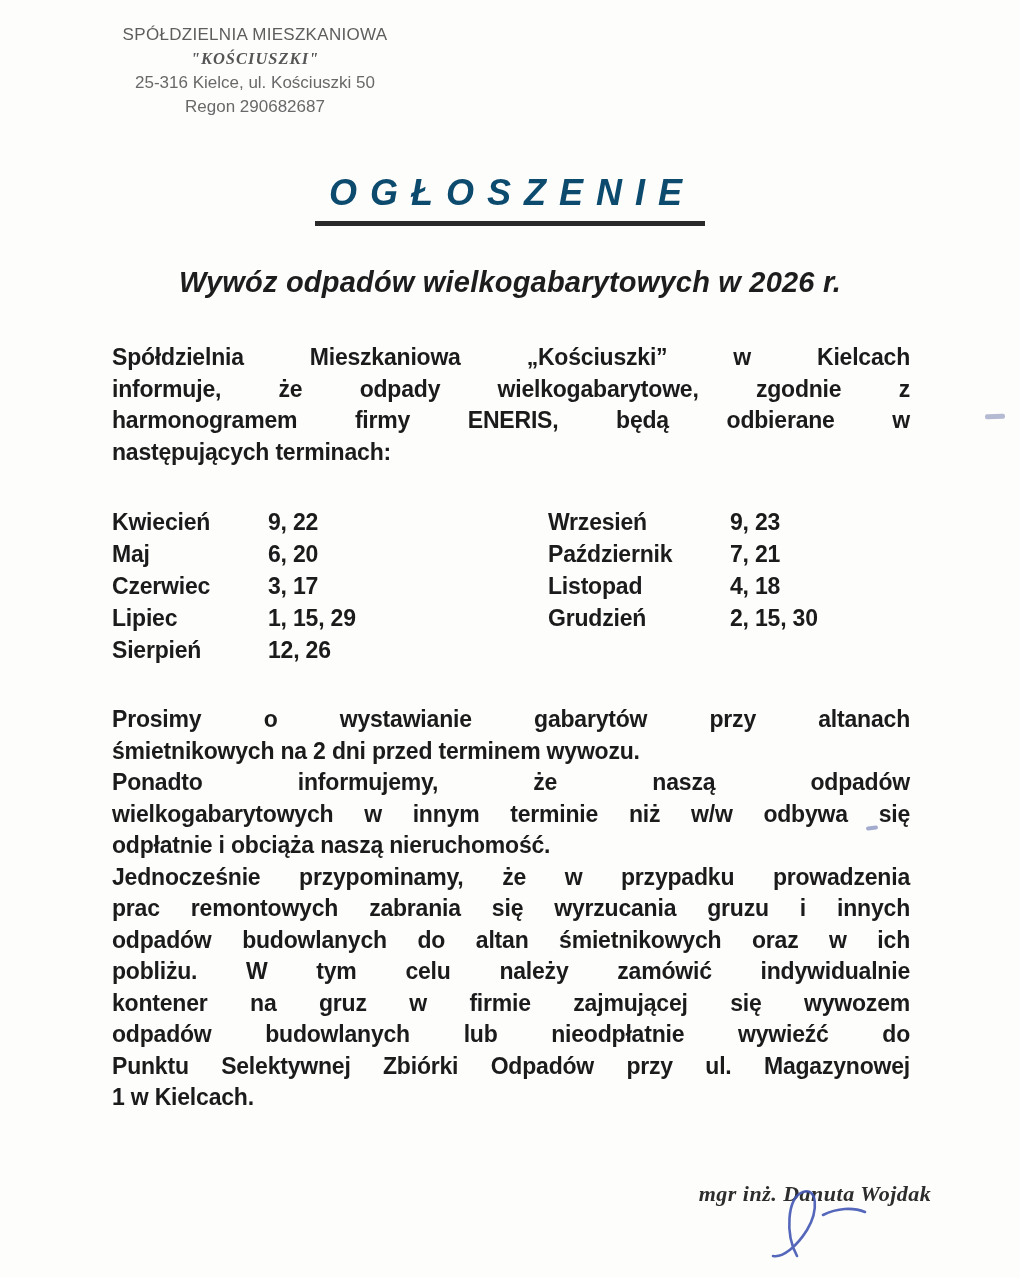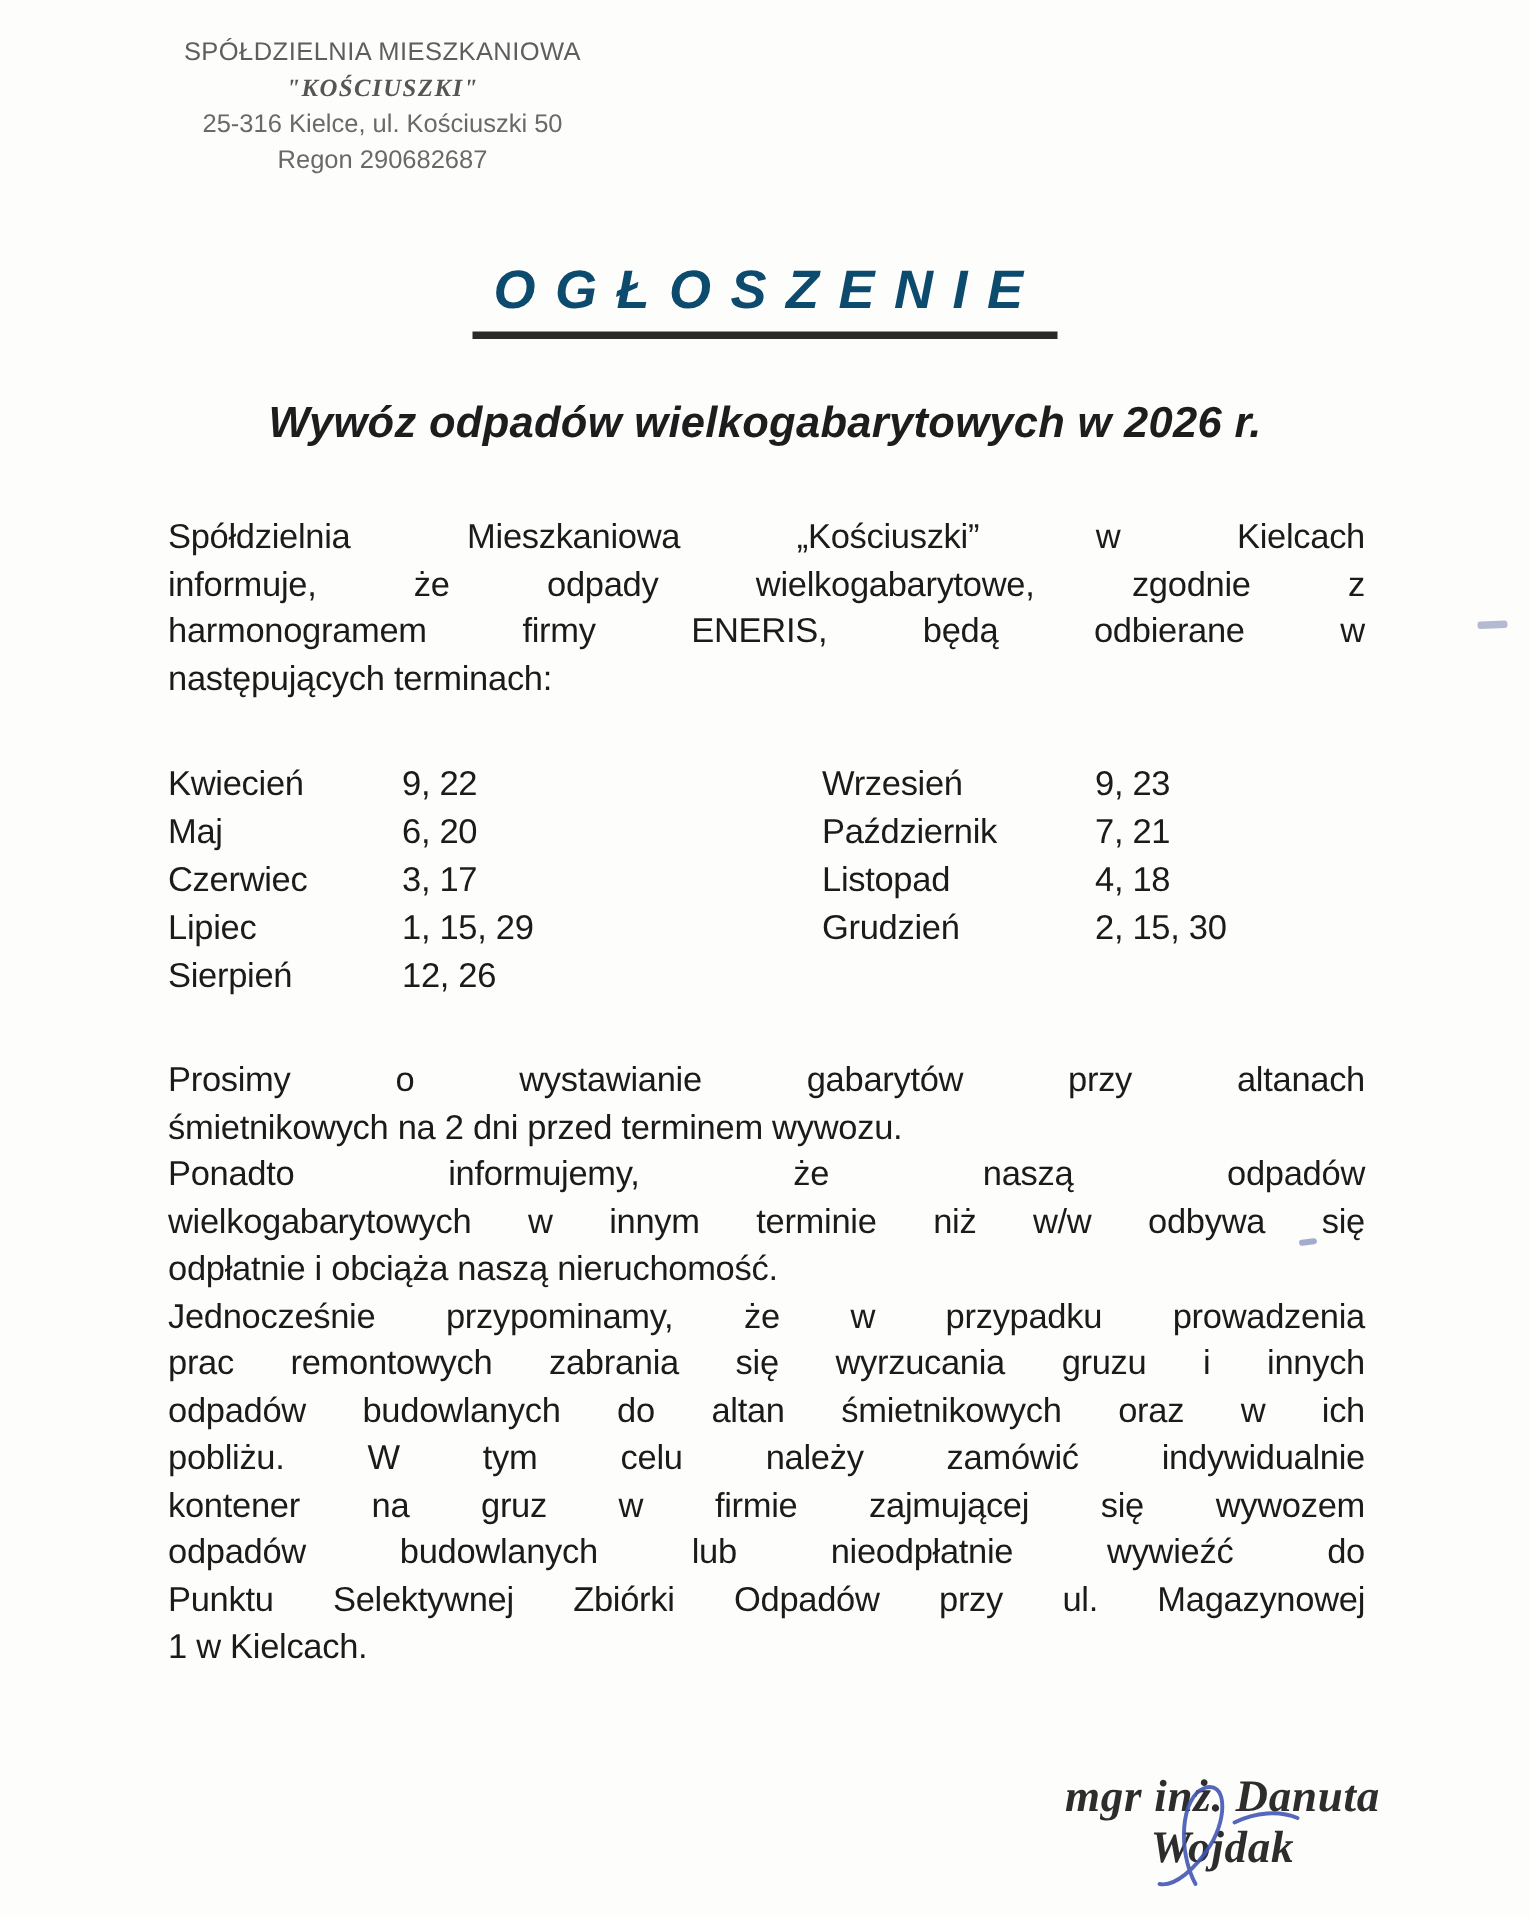--- a/index.html
+++ b/index.html
@@ -39,21 +39,21 @@
   .subtitle {
     position:absolute; top:266px; left:0; width:100%;
     text-align:center;
     font-size:29px; font-weight:bold; font-style:italic;
     color:#1d1d1d; letter-spacing:0.2px;
   }
 
   
   .body {
     position:absolute; top:342px; left:112px; width:798px;
-    font-size:23px; font-weight:normal; letter-spacing:-0.2px;
+    font-size:23px; font-weight:bold; letter-spacing:-0.2px;
     color:#1b1b1b;
   }
   .ln {
     line-height:31.5px;
     text-align:justify;
     text-align-last:justify;
     white-space:nowrap;
   }
   .ln.last { text-align-last:left; }
 
@@ -63,21 +63,21 @@
   .sched-col-right { flex:1; }
   .sched-row { display:flex; line-height:32px; }
   .sched-col-left  .month { width:156px; }
   .sched-col-right .month { width:182px; }
   .days { flex:1; }
 
   
   .signature { position:absolute; top:1158px; left:695px; width:240px;
                font-family:"Liberation Serif", serif; color:#2d2d2d; }
   .sig-role { font-size:21px; font-weight:bold; letter-spacing:0.8px; text-align:center; }
-  .sig-name { font-size:30px; font-style:italic; font-weight:bold;
+  .sig-name { font-size:22px; font-style:italic; font-weight:bold;
               margin-top:23px; text-align:center; letter-spacing:0.5px; }
   .sig-ink { position:absolute; top:10px; left:50px; pointer-events:none; }
 
   
   .artifact { position:absolute; border-radius:2px; }
   .artifact.a1 { top:414px; left:985px; width:20px; height:5px;
                  background:#8d97bb; opacity:0.65; transform:rotate(-2deg); }
   .artifact.a2 { top:826px; left:866px; width:12px; height:4px;
                  background:#5a6aa8; opacity:0.55; transform:rotate(-8deg); }
 </style>

